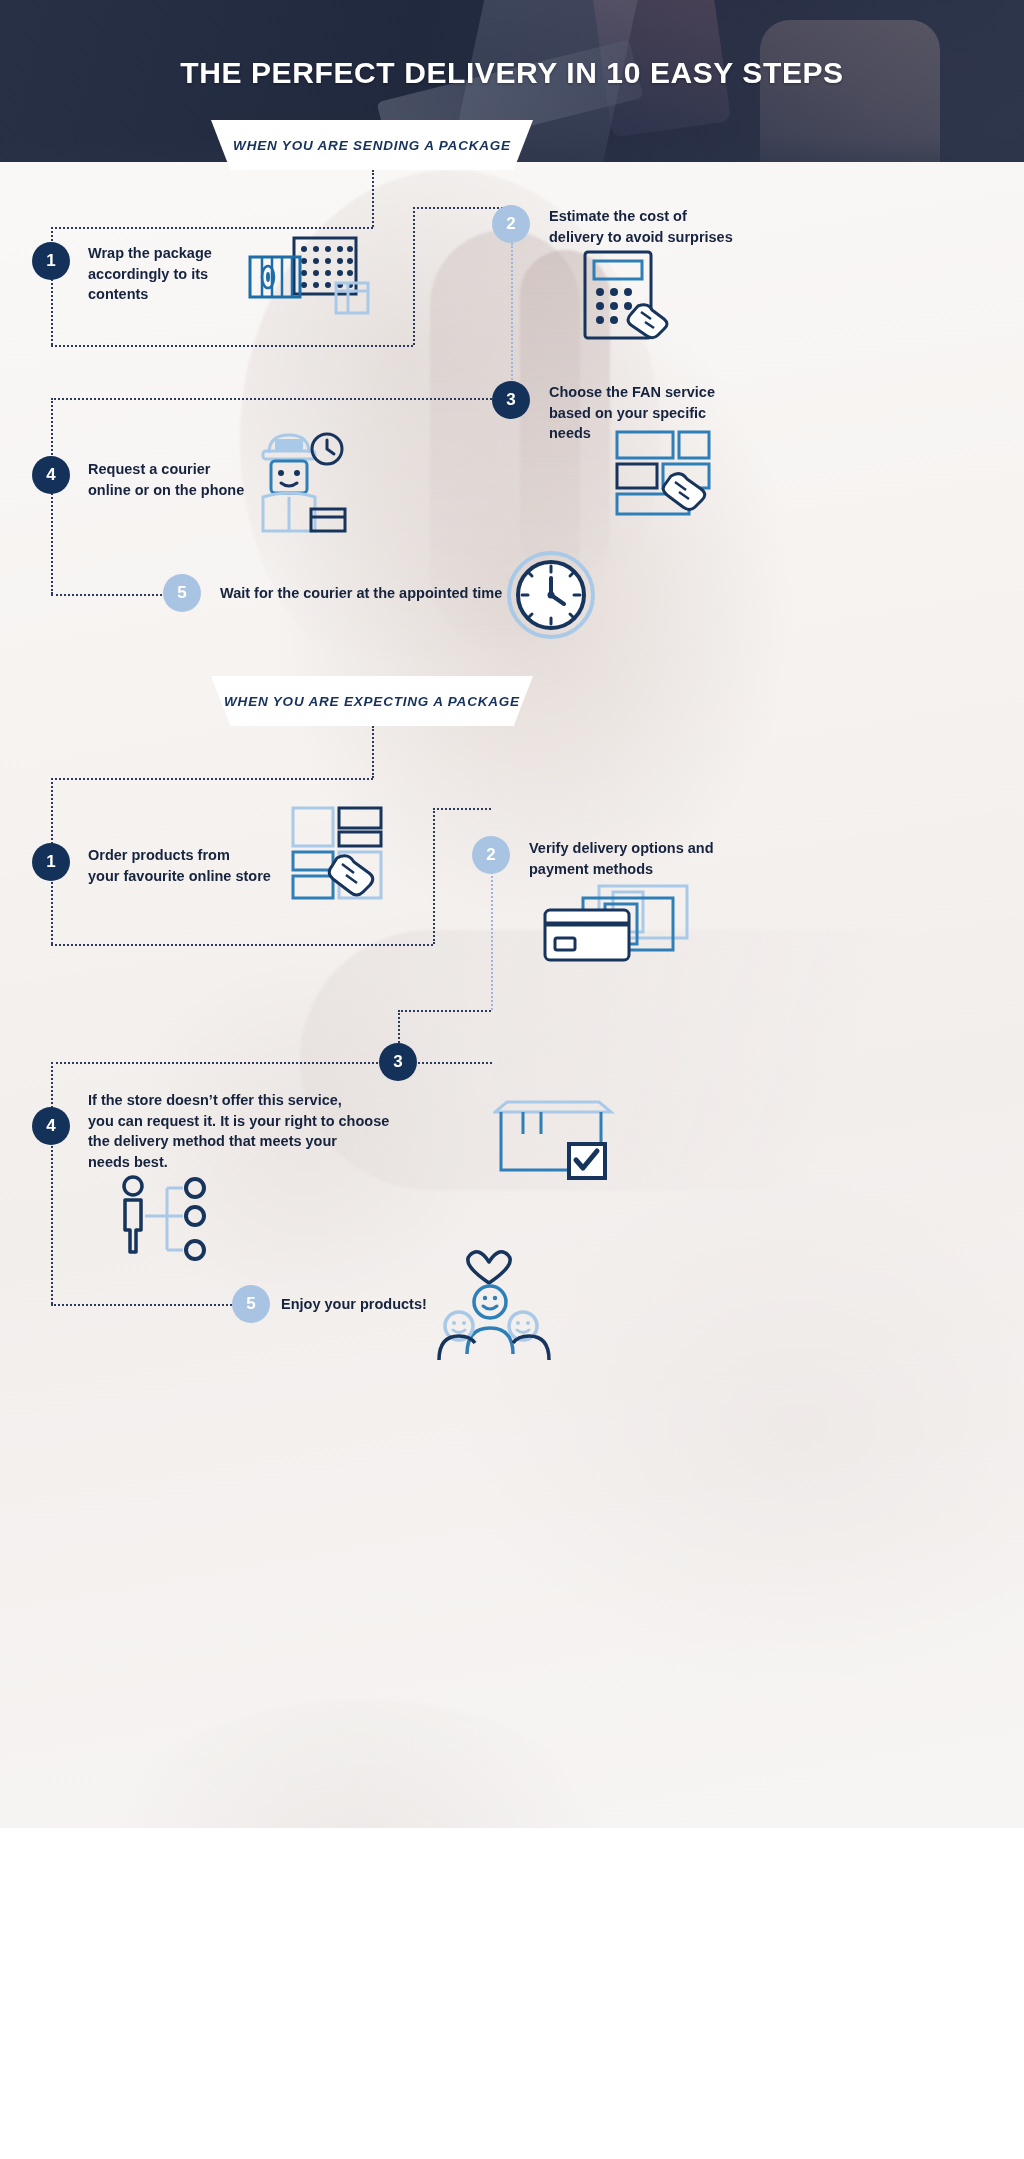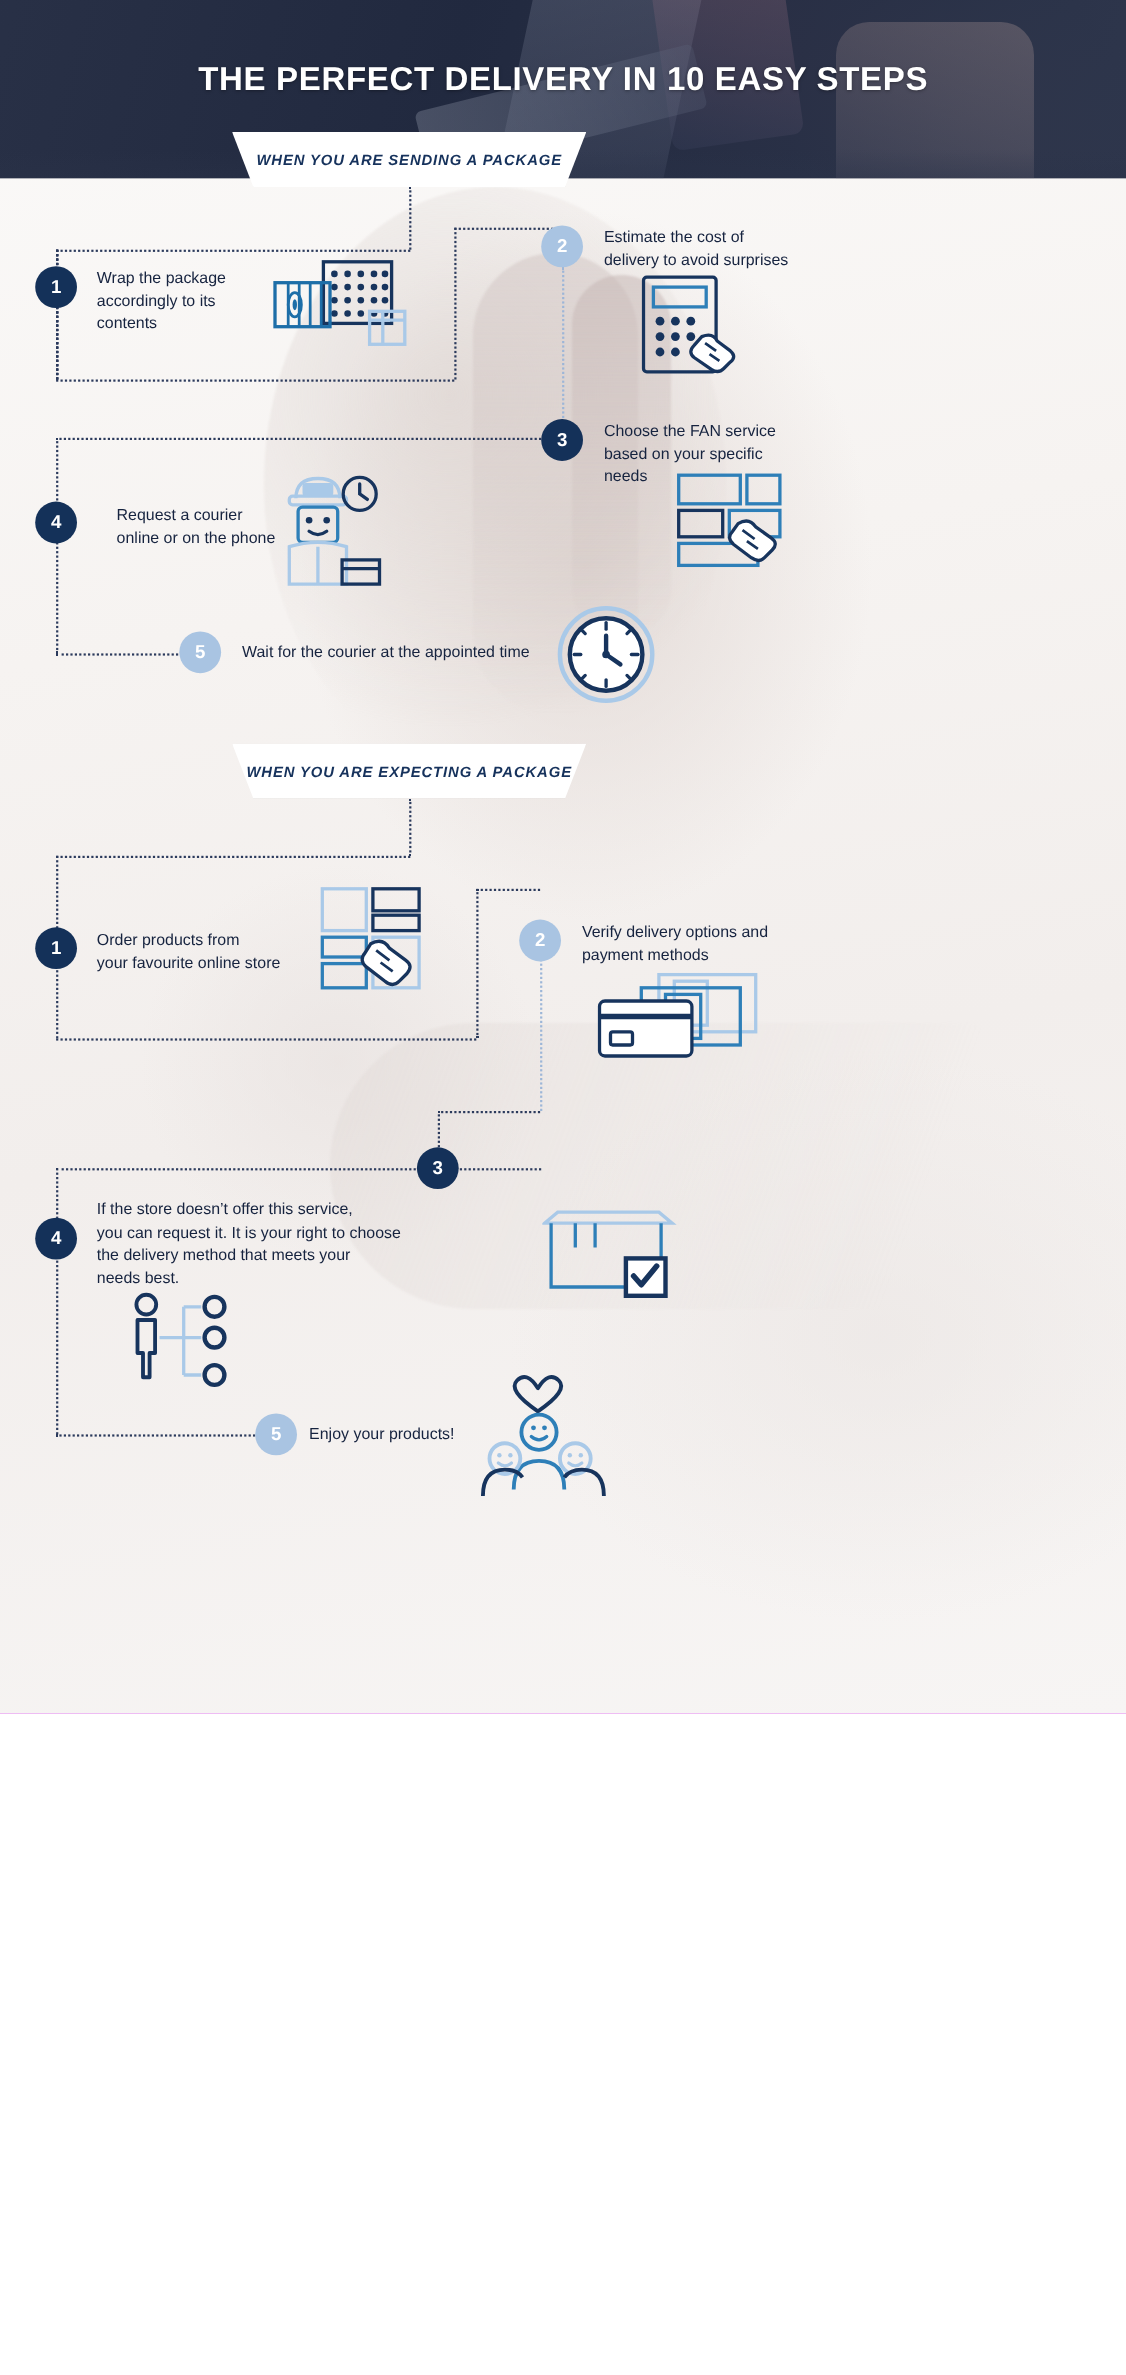--- a/index.html
+++ b/index.html
@@ -4,23 +4,23 @@
 <style>
   * { box-sizing: border-box; margin: 0; padding: 0; }
   html, body {
     width: 1024px;
     background: #fff;
     font-family: "Liberation Sans", sans-serif;
   }
   .page {
     position: relative;
     width: 1024px;
-    height: 1558px;
+    height: 1828px;
     overflow: hidden;
-    background: #d946ef;
+    background: #ec4899;
   }
 
   
   .bg-photo {
     position: absolute; inset: 0;
     background:
       radial-gradient(ellipse 420px 520px at 52% 33%, rgba(224,214,210,.85) 0%, rgba(242,238,236,0) 62%),
       radial-gradient(ellipse 300px 300px at 30% 62%, rgba(232,226,224,.7) 0%, rgba(247,245,244,0) 60%),
       radial-gradient(ellipse 520px 400px at 78% 78%, rgba(234,229,227,.6) 0%, rgba(247,245,244,0) 65%),
       linear-gradient(170deg, #fbfaf9 0%, #f6f3f1 35%, #f2eeec 62%, #f7f5f4 100%);
@@ -112,21 +112,21 @@
     z-index: 6;
   }
   .badge.dark  { background: #143159; }
   .badge.light { background: #a9c4e2; }
 
   
   .steptext {
     position: absolute;
     color: #16233f;
     font-size: 14.5px;
-    font-weight: normal;
+    font-weight: bold;
     line-height: 1.42;
     z-index: 6;
     white-space: pre-line;
   }
 
   
   .icon { position: absolute; z-index: 4; }
 
   
   .logo-wrap { position: absolute; left: 0; right: 0; top: 1940px; z-index: 6; }
@@ -217,21 +217,21 @@
     </div>
 
   <div class="steptext" style="left:88px;  top:243px; width:200px;">Wrap the package
 accordingly to its
 contents</div>
   <div class="steptext" style="left:549px; top:206px; width:300px;">Estimate the cost of
 delivery to avoid surprises</div>
   <div class="steptext" style="left:549px; top:382px; width:240px;">Choose the FAN service
 based on your specific
 needs</div>
-  <div class="steptext" style="left:88px;  top:459px; width:260px;margin-left:18px;">Request a courier
+  <div class="steptext" style="left:88px;  top:459px; width:260px;">Request a courier
 online or on the phone</div>
   <div class="steptext" style="left:220px; top:583px; width:330px;">Wait for the courier at the appointed time</div>
 
   <div class="icon" style="left:248px; top:235px;">
     <svg width="128" height="85" viewBox="0 0 128 85">
       <rect x="46" y="3" width="62" height="56" fill="none" stroke="#17345d" stroke-width="3"></rect>
       <g fill="#17345d">
         <circle cx="56" cy="14" r="3"></circle>
           <circle cx="68" cy="14" r="3"></circle>
           <circle cx="80" cy="14" r="3"></circle>

